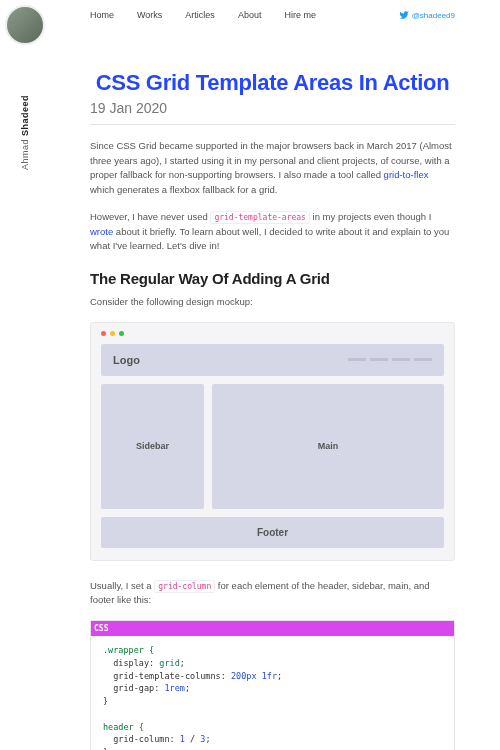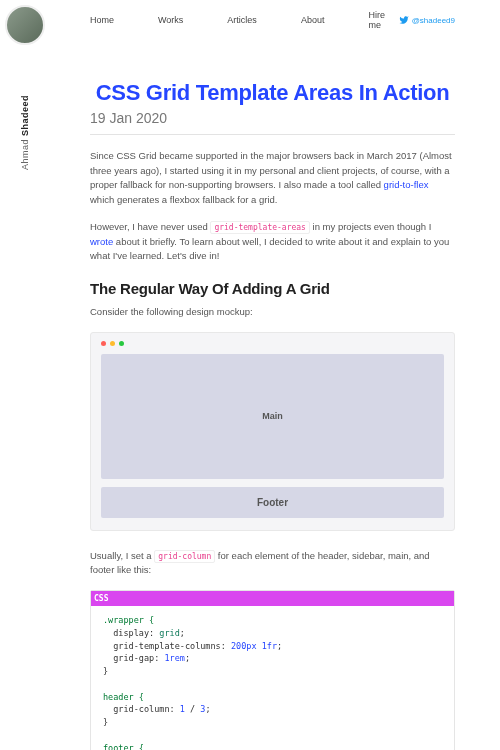--- a/index.html
+++ b/index.html
@@ -4,21 +4,21 @@
 <style>
 * { margin: 0; padding: 0; box-sizing: border-box; }
 body { font-family: -apple-system, BlinkMacSystemFont, 'Segoe UI', Helvetica, Arial, sans-serif; font-size: 11px; color: #333; background: #fff; width: 500px; }
 .page { display: flex; }
 .sidebar-author { width: 50px; display: flex; flex-direction: column; align-items: center; padding-top: 5px; }
 .avatar { width: 40px; height: 40px; border-radius: 50%; background: linear-gradient(135deg, #8b9a8b, #5a6a5a); border: 2px solid #eee; }
 .author-name { writing-mode: vertical-rl; transform: rotate(180deg); font-size: 9px; color: #666; margin-top: 50px; letter-spacing: 0.5px; }
 .author-name b { font-weight: 700; color: #222; }
 .main { flex: 1; padding: 0 45px 20px 40px; }
 .nav { display: flex; align-items: center; justify-content: space-between; padding: 10px 0; font-size: 9px; }
-.nav-links { display: flex; gap: 44px; align-items: center; }
+.nav-links { display: flex; gap: 23px; }
 .nav-links span { color: #444; cursor: pointer; }
 .twitter { display: flex; align-items: center; gap: 3px; color: #1d9bf0; font-size: 8px; }
 .twitter svg { width: 10px; height: 10px; fill: #1d9bf0; }
 .title { text-align: center; color: #2546ff; font-size: 22px; font-weight: 800; margin-top: 40px; letter-spacing: -0.3px; }
 .date { text-align: left; font-size: 14px; color: #777; margin-top: 4px; margin-bottom: 8px; }
 hr.sep { border: none; border-top: 1px solid #e3e3e3; margin-bottom: 14px; }
 .para { font-size: 9.5px; line-height: 1.55; color: #555; margin-bottom: 12px; }
 a.link { color: #2546ff; text-decoration: none; }
 .code-inline { font-family: ui-monospace, SFMono-Regular, Menlo, monospace; font-size: 8px; color: #e83e8c; border: 1px solid #eee; padding: 1px 3px; border-radius: 2px; background: #fff; }
 h2.section { font-size: 15px; font-weight: 800; color: #222; margin: 16px 0 8px; letter-spacing: -0.2px; }
@@ -84,21 +84,31 @@
 
     <h2 class="section">The Regular Way Of Adding A Grid</h2>
     <p class="para">Consider the following design mockup:</p>
 
     <div class="mockup-frame">
       <div class="dots">
         <span class="dot r"></span>
         <span class="dot y"></span>
         <span class="dot g"></span>
       </div>
+      <div class="mockup-header">
+        <span class="logo">Logo</span>
+        <div class="navstub">
+            <span></span>
+            <span></span>
+            <span></span>
+            <span></span>
+          </div>
+      </div>
       <div class="mockup-body">
+        <div class="mockup-sidebar">Sidebar</div>
         <div class="mockup-main">Main</div>
       </div>
       <div class="mockup-footer">Footer</div>
     </div>
 
     <p class="para">
       <span>Usually, I set a </span><code class="code-inline">grid-column</code><span> for each element of the header, sidebar, main, and footer like this:</span>
     </p>
 
     <div class="code-block">

